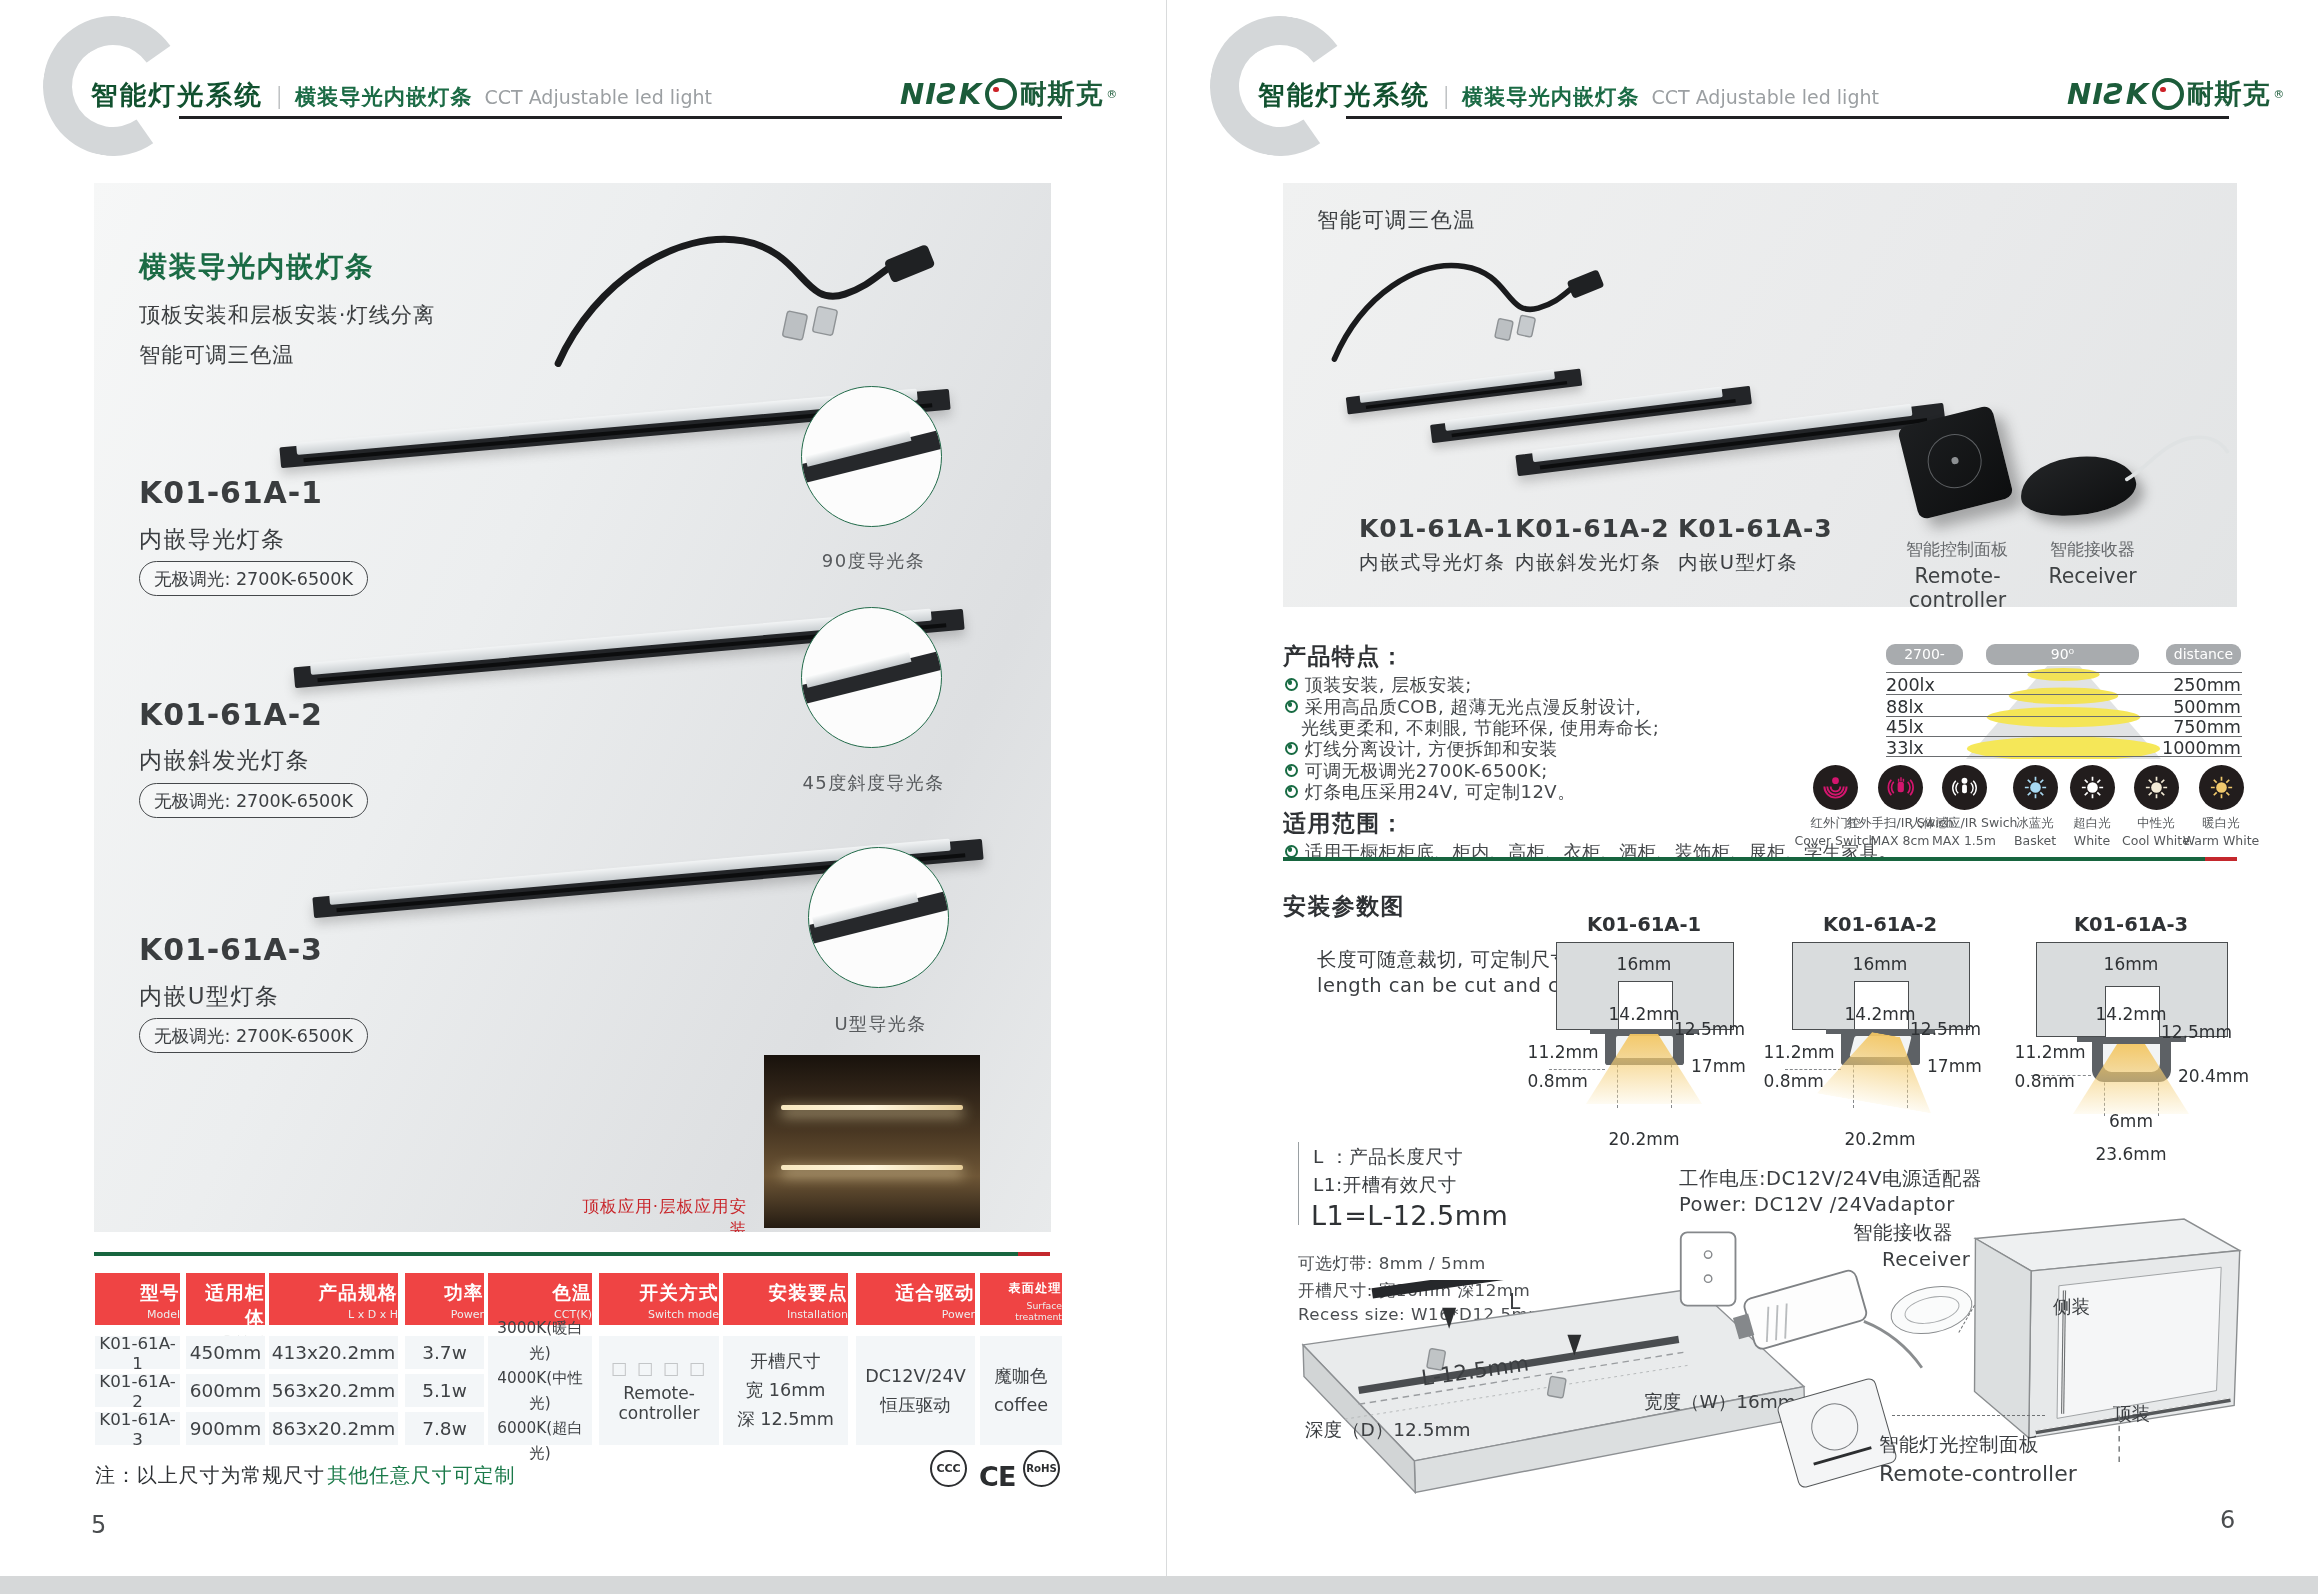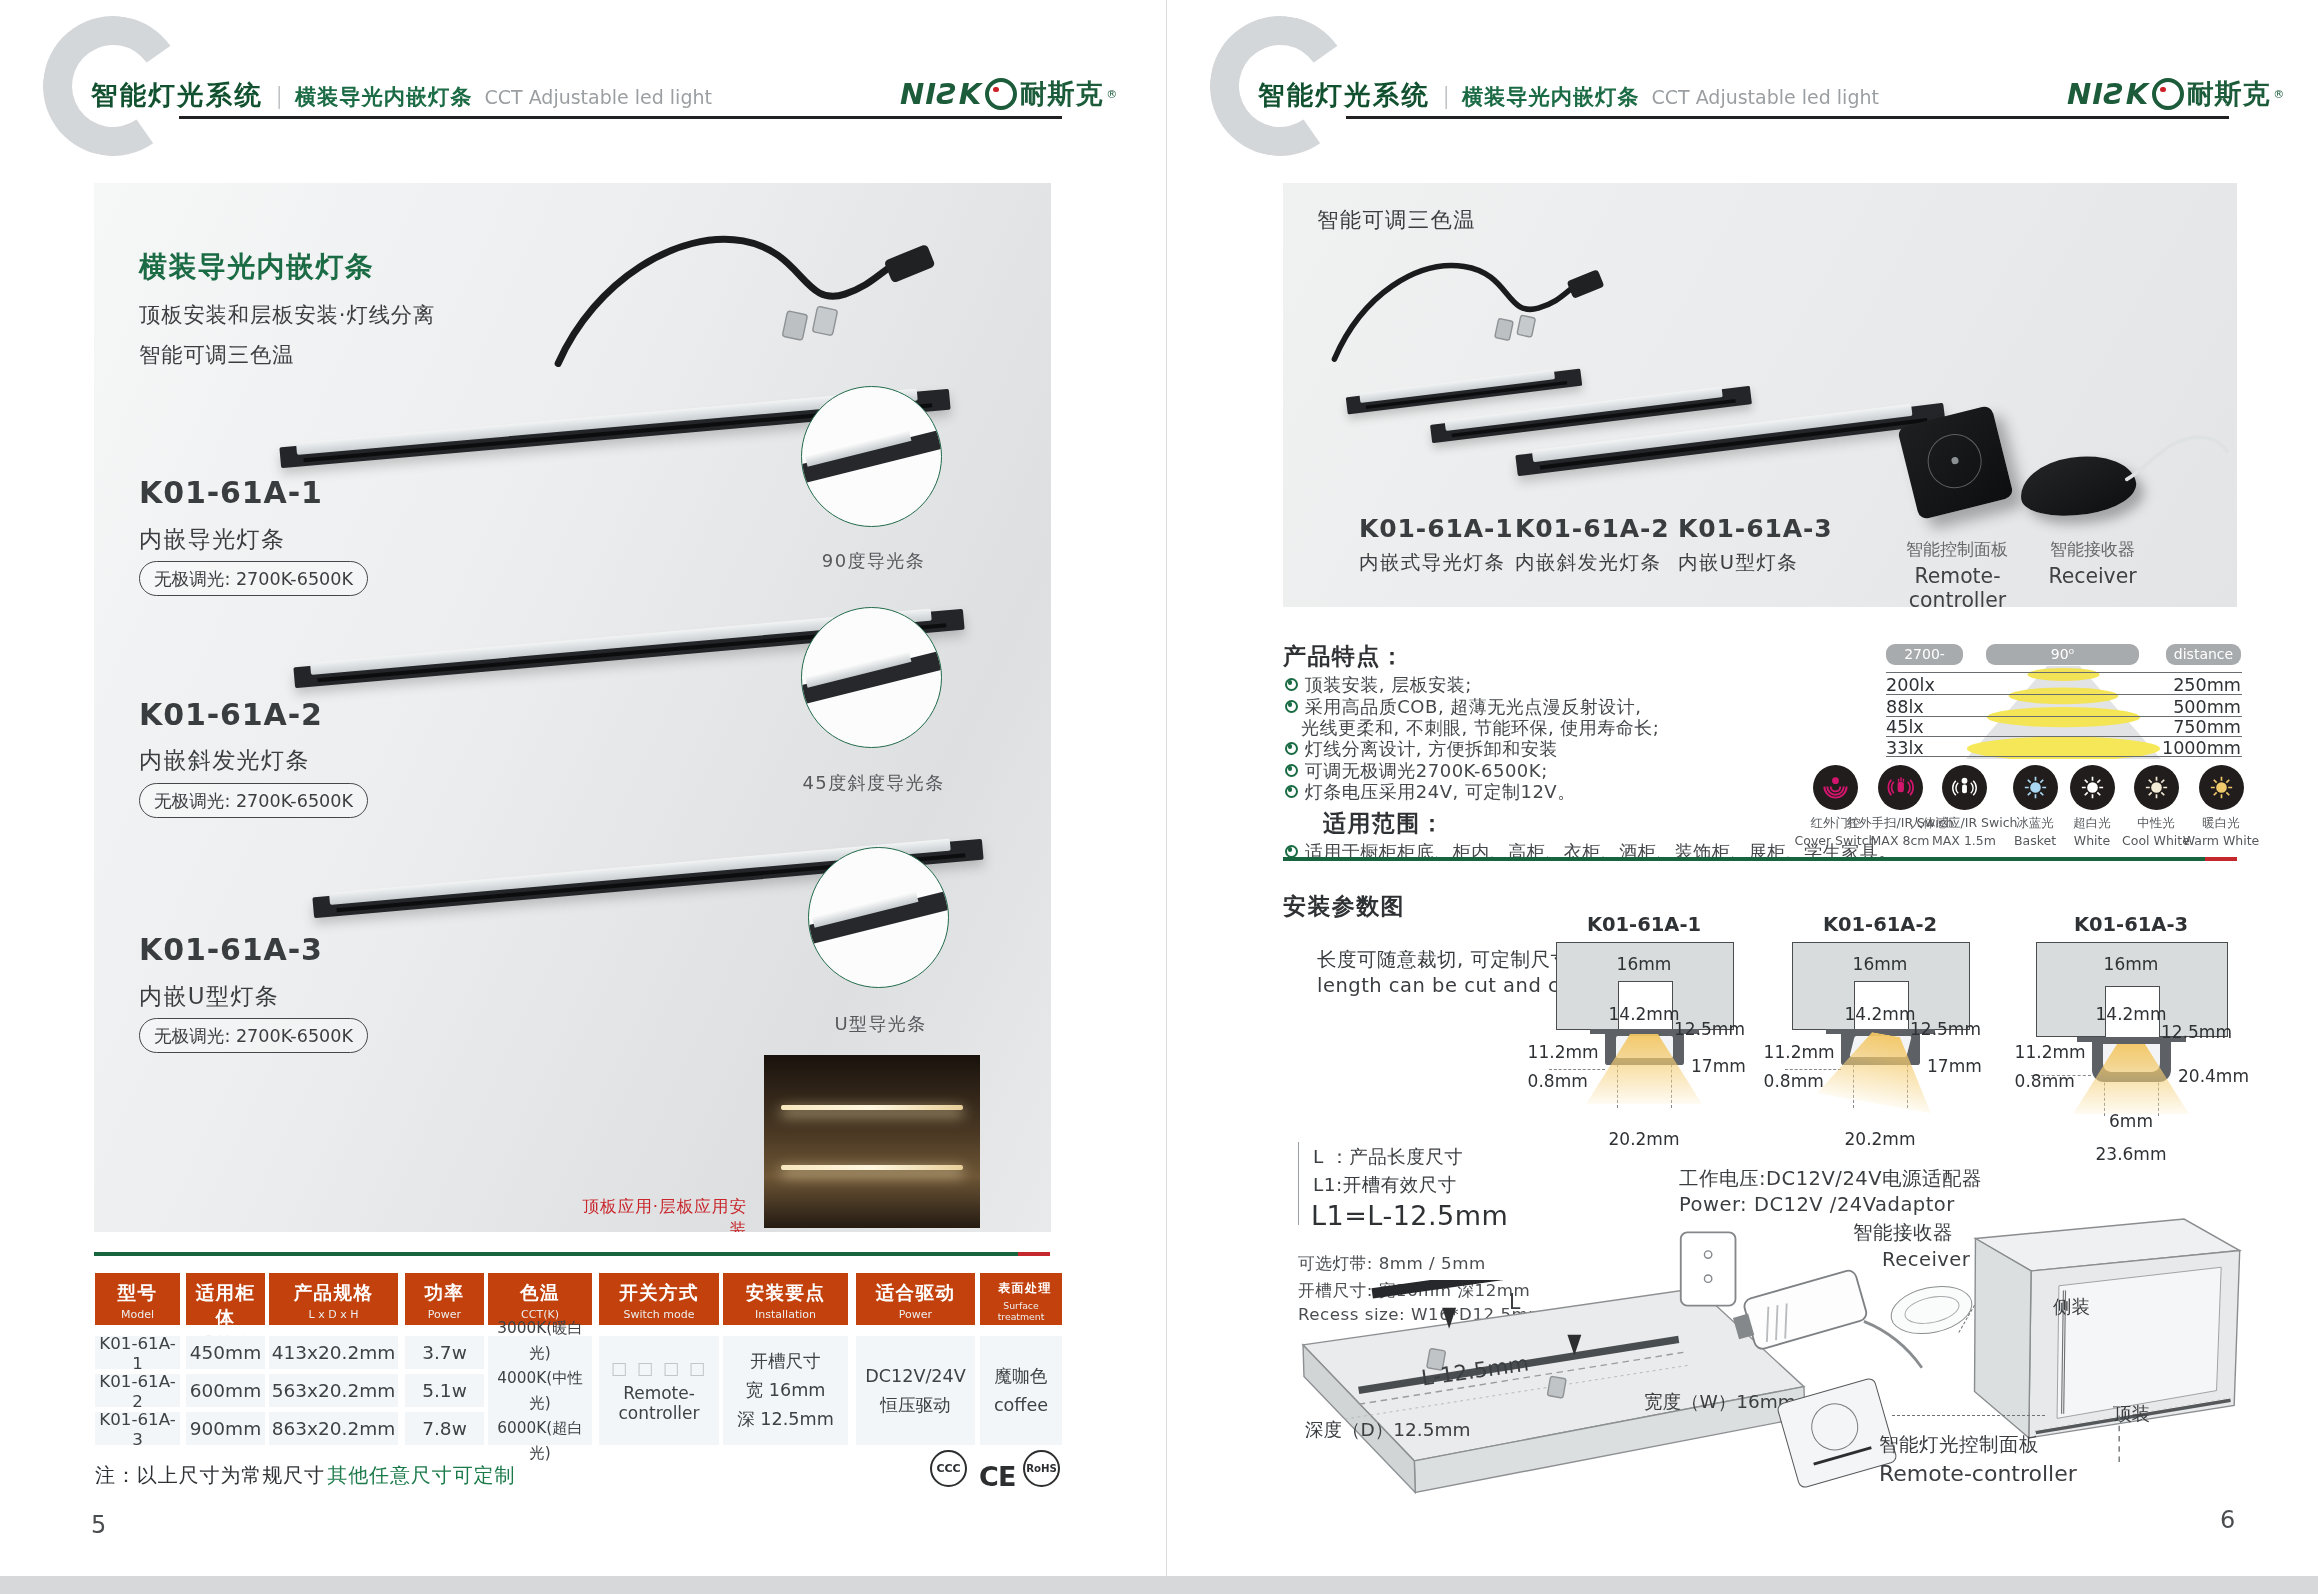--- a/index.html
+++ b/index.html
@@ -37,21 +37,21 @@
   .callout{width:139px;height:139px;border:1.9px solid #226b4a;border-radius:50%;background:#fcfcfc;overflow:hidden;}
   .callout .ministrip{position:absolute;left:-14px;top:60px;width:167px;height:18.5px;background:#26282b;transform:rotate(-14deg);}
   .callout .ministrip i{position:absolute;left:18.5px;top:-7.4px;width:107px;height:11px;background:linear-gradient(180deg,#fbfcfc,#c4c9cc);display:block;}
   .callout-label{font-size:18px;color:#56595c;letter-spacing:1.4px;text-align:center;}
   .photo{background:linear-gradient(180deg,#18120c 0%,#33251634 20%,#4a3823 45%,#6e5636 70%,#241b12 100%),#2e2318;}
   .photo .shelf{position:absolute;left:8%;width:84%;height:4.6px;background:linear-gradient(90deg,#f7e7bf,#fff7e0,#e8cf9a);border-radius:1.9px;box-shadow:0 4.6px 14px #ffedbb;}
   .redcap{font-size:16.7px;color:#c8262b;letter-spacing:0.9px;}
   .gline{height:3.7px;background:#17653f;}
   .gline-red{height:3.7px;background:#c4282d;}
   
-  .th{background:#c2410c;color:#fff;text-align:center;}
+  .th{background:#ef4444;color:#fff;text-align:right;}
   .th .cn{font-size:18.5px;font-weight:bold;letter-spacing:1.4px;margin-top:7.4px;}
   .th .en{font-size:11px;color:#eceeee;margin-top:3px;}
   .td{background:#f3f6f8;text-align:center;font-size:18.5px;color:#3f4245;display:flex;align-items:center;justify-content:center;}
   .tdm{background:#f3f6f8;text-align:center;color:#3f4245;display:flex;flex-direction:column;align-items:center;justify-content:center;}
   .note-b{font-size:20px;color:#2f3235;letter-spacing:0.9px;}
   .note-g{font-size:20px;color:#1b7a4a;letter-spacing:0.9px;}
   .cert{display:flex;align-items:center;justify-content:center;border:2.3px solid #2c2e30;border-radius:50%;font-weight:bold;color:#2c2e30;text-align:center;}
   .pageno{font-size:24px;color:#4a4d4f;}
   
   .sec-title{font-size:23px;font-weight:bold;color:#2f3235;letter-spacing:1.4px;}
@@ -373,21 +373,21 @@
         <i></i>
       </span>
       <span>可调无极调光2700K-6500K;</span>
     </div>
   <div class="abs feat" style="left:1285px;top:780px;">
       <span class="fbul">
         <i></i>
       </span>
       <span>灯条电压采用24V, 可定制12V。</span>
     </div>
-  <div class="abs sec-title" style="left:1283px;top:808px;margin-left:40px;">适用范围：</div>
+  <div class="abs sec-title" style="left:1283px;top:808px;">适用范围：</div>
   <div class="abs feat" style="left:1285px;top:840px;">
       <span class="fbul">
         <i></i>
       </span>
       <span>适用于橱柜柜底、柜内、高柜、衣柜、酒柜、装饰柜、展柜、学生家具。</span>
     </div>
 
   <div class="abs chip" style="left:1886px;top:644px;width:77px;">2700-6500K</div>
   <div class="abs chip" style="left:1986px;top:644px;width:153px;">90⁰</div>
   <div class="abs chip" style="left:2166px;top:644px;width:75px;">distance</div>

